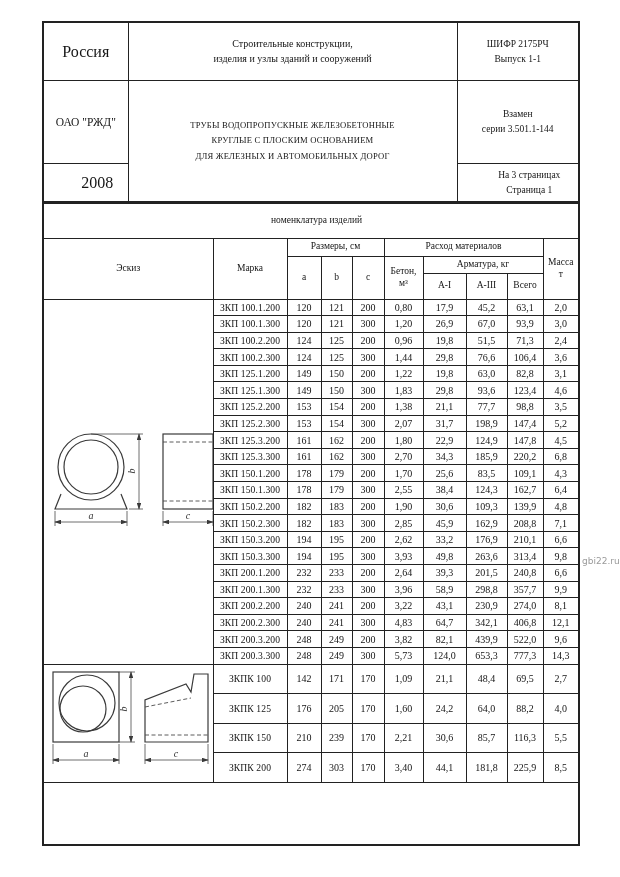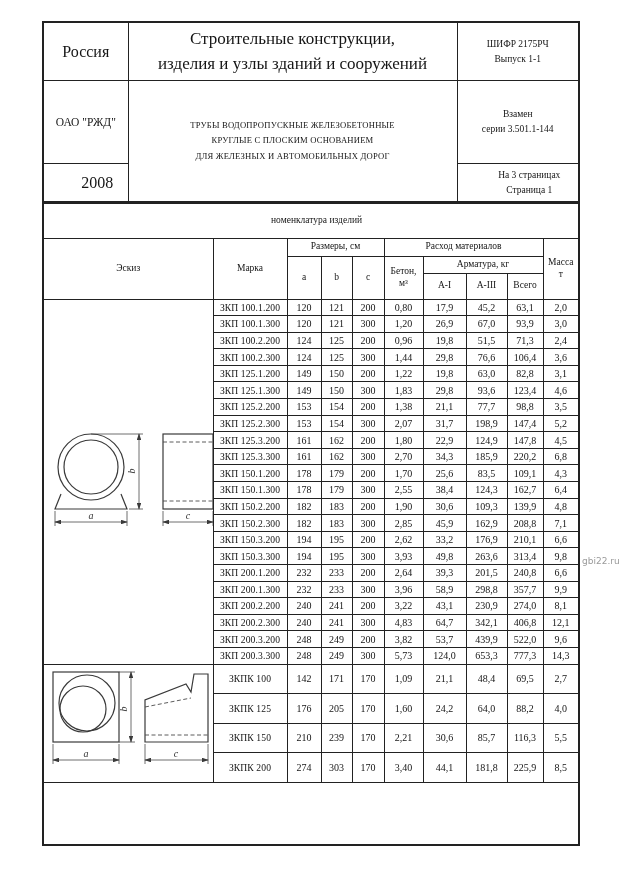--- a/index.html
+++ b/index.html
@@ -13,21 +13,21 @@
   table{border-collapse:collapse;table-layout:fixed;width:536px;border-radius:28px;}
   td{border:1.5px solid #222;text-align:center;vertical-align:middle;padding:0 1px;overflow:hidden;}
   table.hdr{border:2px solid #222;}
   table.main{border:2px solid #222;margin-top:-1.5px;}
 
   
   .hdr .r1 td{height:57px;}
   .hdr .r2 td{height:82px;}
   .hdr .r3 td{height:37px;padding-left:24px;}
   .hdr .country, .hdr .org, .hdr .year{font-size:11.5px;}
-  .hdr .title{font-size:17px;line-height:1.45;}
+  .hdr .title{font-size:10px;line-height:1.45;}
   .hdr .code{font-size:9.5px;line-height:1.55;}
   .hdr .subject{font-size:8.6px;line-height:1.75;letter-spacing:.2px;}
   .hdr .note{font-size:9.5px;line-height:1.55;margin-top:23px;}
 
   
   .nom td{height:34px;font-size:10.5px;padding-left:12px;}
   .main .hrow1 td{height:17px;}
   .main .hrow2 td{height:16px;}
   .main .hrow3 td{height:25px;}
   .main thead td{font-size:9.5px;line-height:1.25;}
@@ -388,21 +388,21 @@
           <td class="num-cell">342,1</td>
           <td class="num-cell">406,8</td>
           <td class="num-cell">12,1</td>
         </tr>
         <tr>
           <td class="mark-cell">ЗКП 200.3.200</td>
           <td class="num-cell">248</td>
           <td class="num-cell">249</td>
           <td class="num-cell">200</td>
           <td class="num-cell">3,82</td>
-          <td class="num-cell">53,7</td>
+          <td class="num-cell">82,1</td>
           <td class="num-cell">439,9</td>
           <td class="num-cell">522,0</td>
           <td class="num-cell">9,6</td>
         </tr>
         <tr>
           <td class="mark-cell">ЗКП 200.3.300</td>
           <td class="num-cell">248</td>
           <td class="num-cell">249</td>
           <td class="num-cell">300</td>
           <td class="num-cell">5,73</td>

